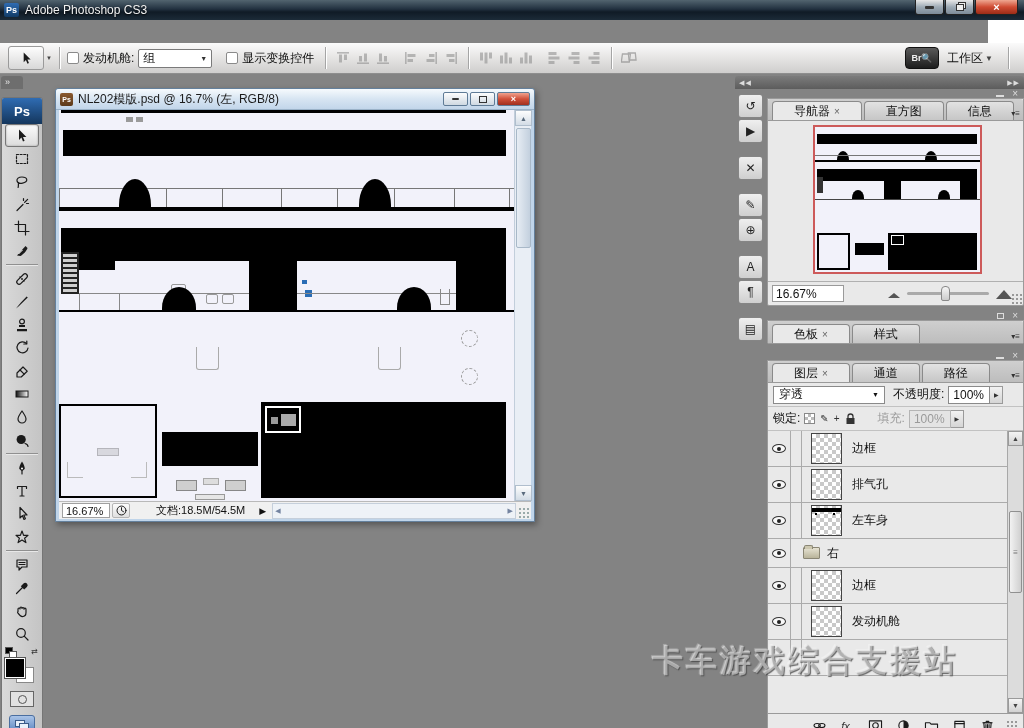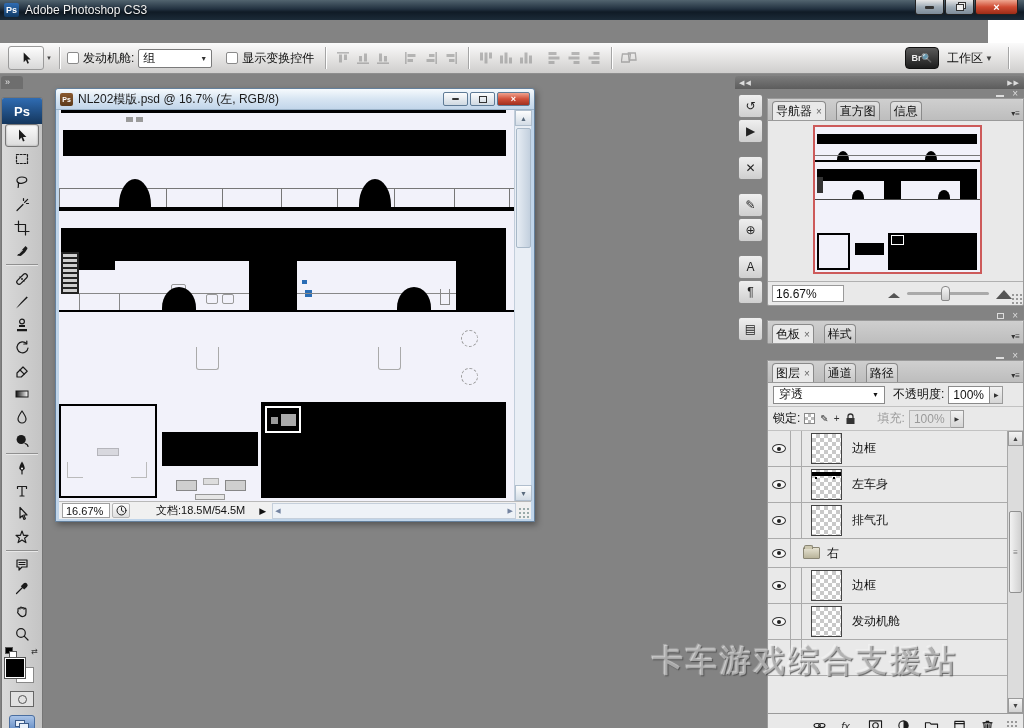--- a/index.html
+++ b/index.html
@@ -119,21 +119,21 @@
   .dockgap { height:11px; }
   .panelcol { position:absolute; left:32px; top:12px; width:257px; }
 
   .panel { background:#e9e9e9; border:1px solid #9a9a9a; border-radius:0 0 2px 2px; position:relative; margin-bottom:4px; }
   .panel-mini { position:absolute; right:5px; top:-10px; display:flex; gap:8px; align-items:center; color:#ddd; font-size:10px; height:10px; }
   .mini-dash { width:8px; height:2px; background:#ddd; margin-top:4px; }
   .mini-box { width:7px; height:6px; border:1px solid #ddd; }
   .mini-x { color:#ddd; font-size:10px; line-height:10px; }
   .tabrow { display:flex; align-items:flex-end; height:22px; background:linear-gradient(#cfcfcf,#bdbdbd); border-bottom:1px solid #9a9a9a;
     padding:3px 4px 0; position:relative; border-radius:2px 2px 0 0; }
-  .tab { height:19px; padding:0 3px; margin-right:10px; border:1px solid #8a8a8a; border-bottom:none; border-radius:4px 4px 0 0;
+  .tab { height:19px; padding:0 21px; margin-right:2px; border:1px solid #8a8a8a; border-bottom:none; border-radius:4px 4px 0 0;
     background:linear-gradient(#e2e2e2,#c6c6c6); display:flex; align-items:center; font-size:12px; white-space:nowrap; }
   .tab.active { background:#e9e9e9; position:relative; z-index:2; }
   .tabx { margin-left:4px; color:#666; font-size:10px; }
   .panelmenu { position:absolute; right:3px; bottom:2px; font-size:8px; color:#333; letter-spacing:0; }
 
   
   .nav-content { height:160px; position:relative; }
   .nav-thumbwrap { position:absolute; left:45px; top:4px; width:169px; height:149px; border:2px solid #cd5a5a; background:#f2f2fa; overflow:hidden; }
   .nav-bottom { height:24px; border-top:1px solid #b0b0b0; display:flex; align-items:center; position:relative; }
   .nav-zoomfield { width:72px; height:17px; background:#fff; border:1px solid #9a9a9a; margin-left:4px; padding:0 3px; display:flex; align-items:center; }
@@ -867,30 +867,30 @@
                 </span>
               <span class="indent"></span>
                 <span class="lthumb"></span>
               <span class="lname">边框</span>
             </div>
             <div class="lrow">
               <span class="eyecell">
                   <span class="eye"></span>
                 </span>
               <span class="indent"></span>
-                <span class="lthumb topbar"></span>
-              <span class="lname">左车身</span>
+                <span class="lthumb"></span>
+              <span class="lname">排气孔</span>
             </div>
             <div class="lrow">
               <span class="eyecell">
                   <span class="eye"></span>
                 </span>
               <span class="indent"></span>
-                <span class="lthumb"></span>
-              <span class="lname">排气孔</span>
+                <span class="lthumb topbar"></span>
+              <span class="lname">左车身</span>
             </div>
             <div class="lrow grp">
               <span class="eyecell">
                   <span class="eye"></span>
                 </span>
               <span class="grp-tri"></span>
               <span class="folder"></span>
               <span class="lname" style="margin-left:0">右</span>
             </div>
             <div class="lrow">

